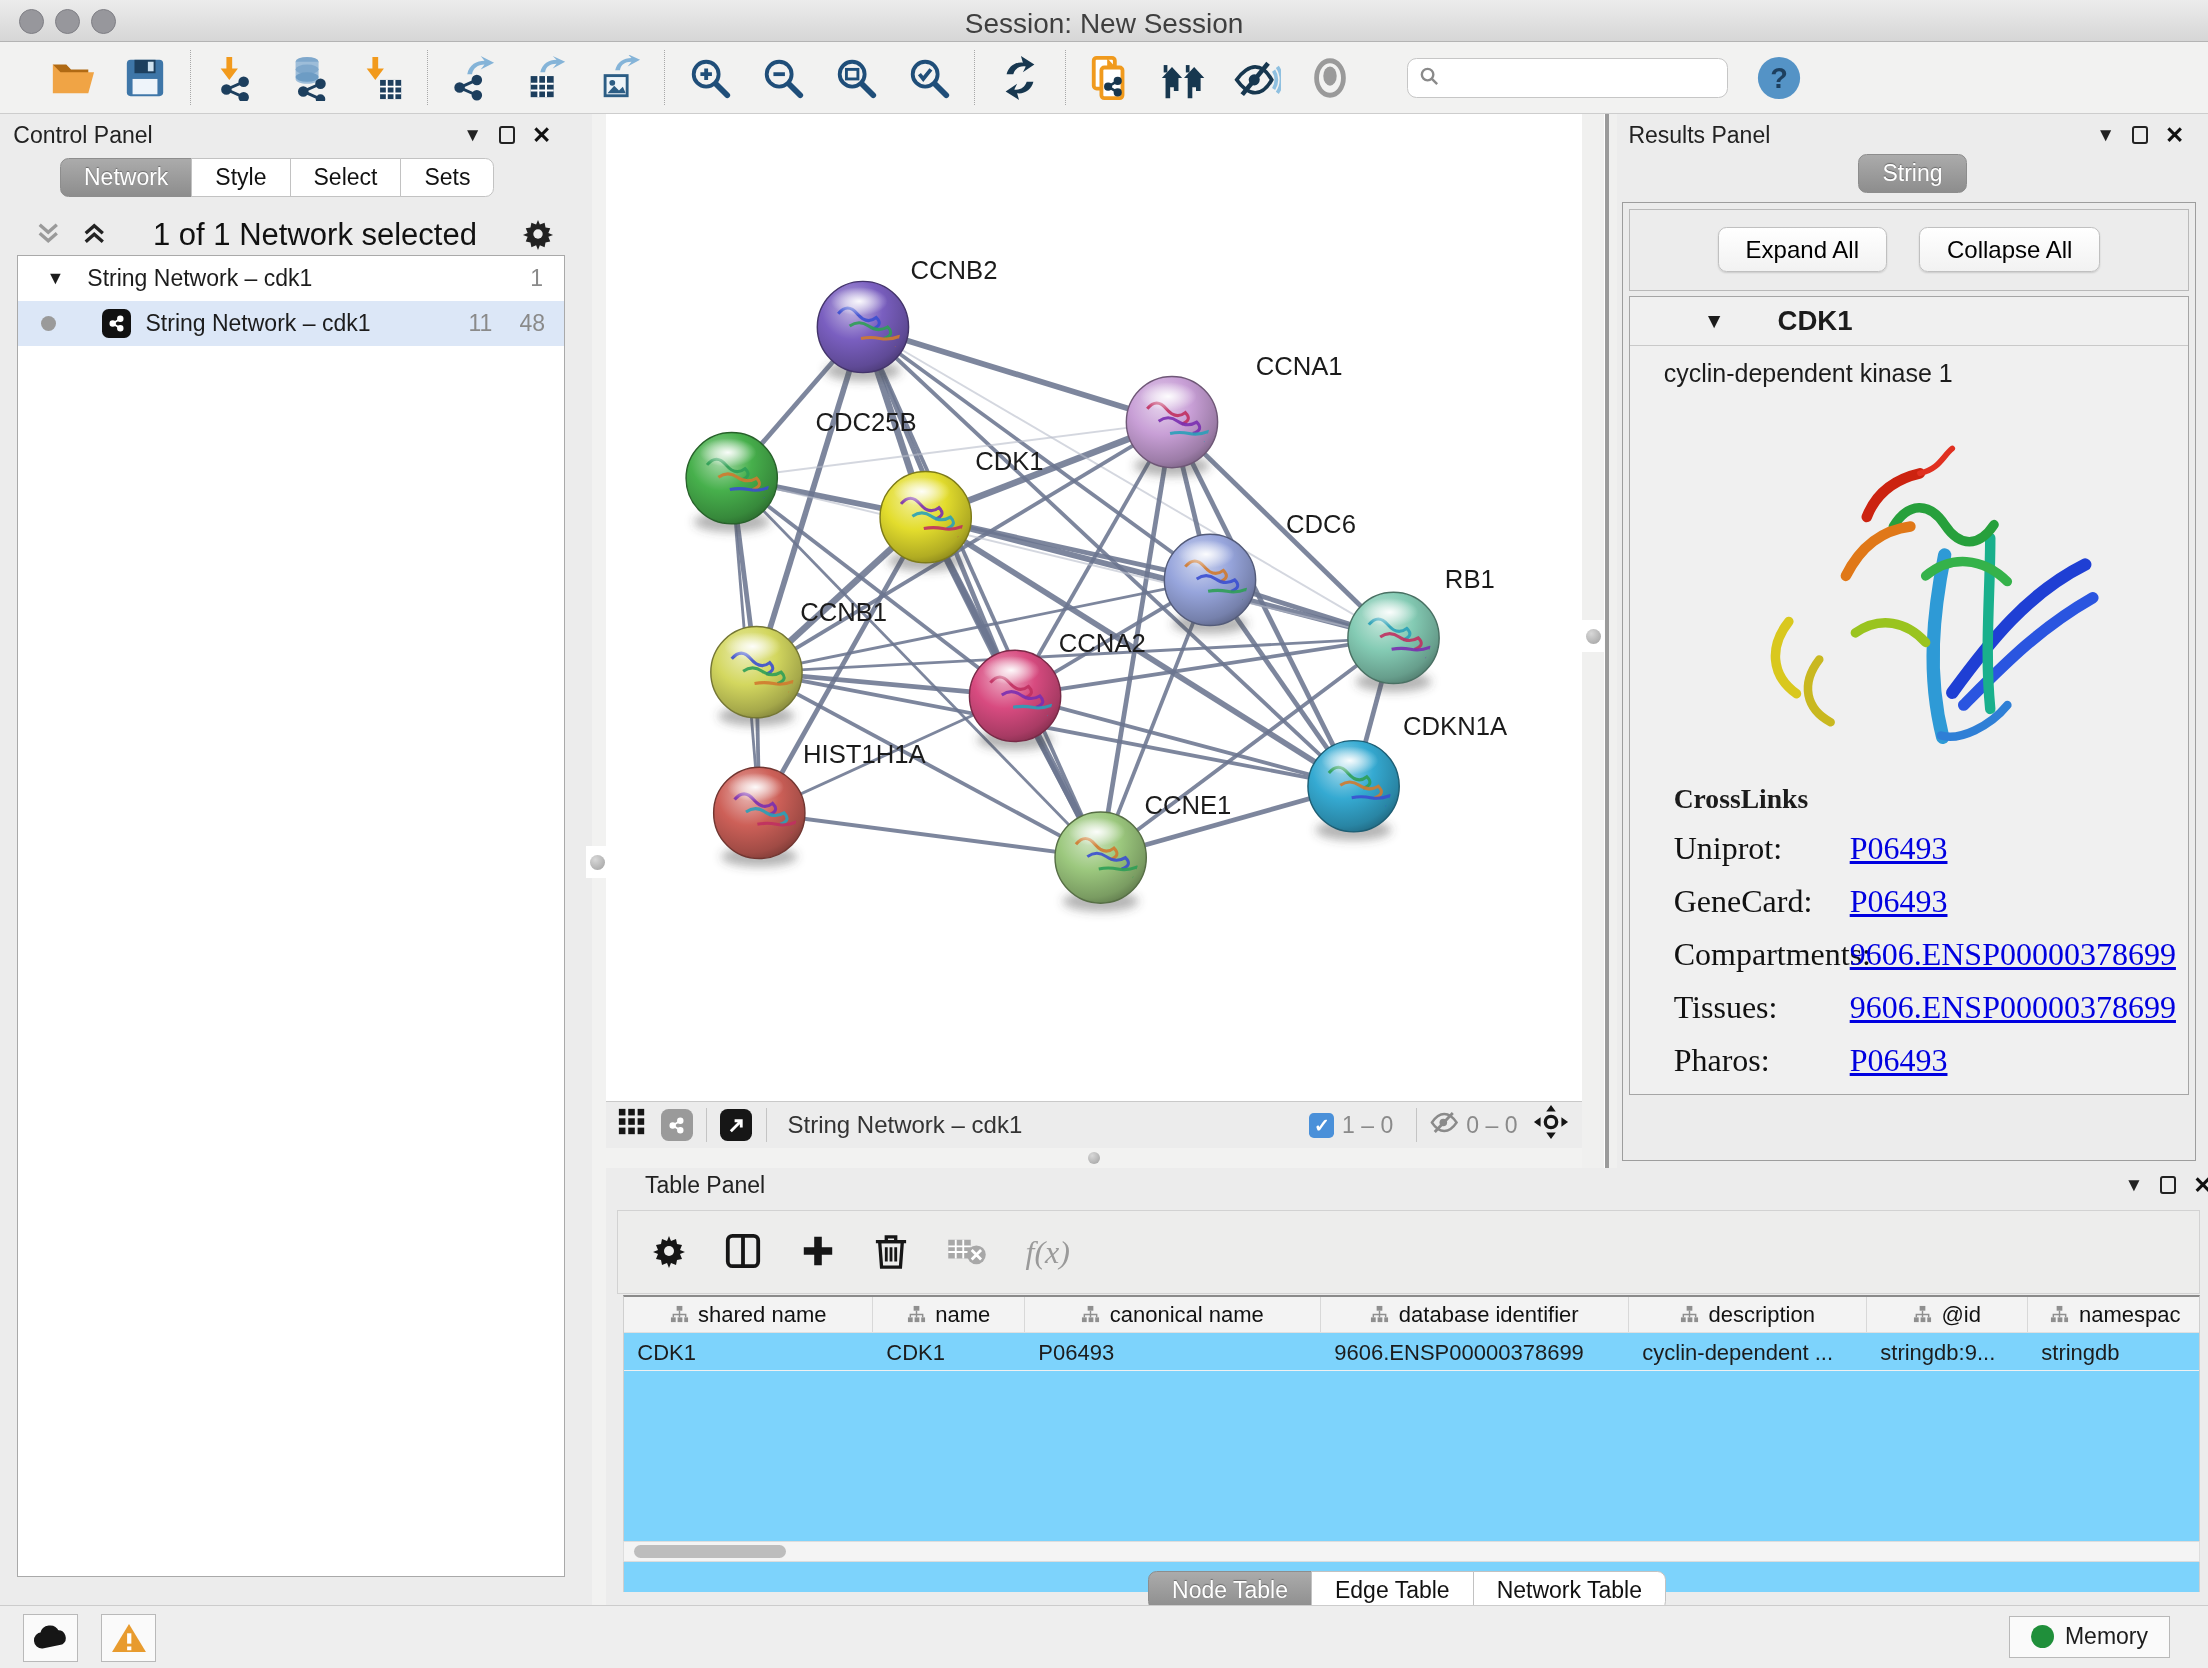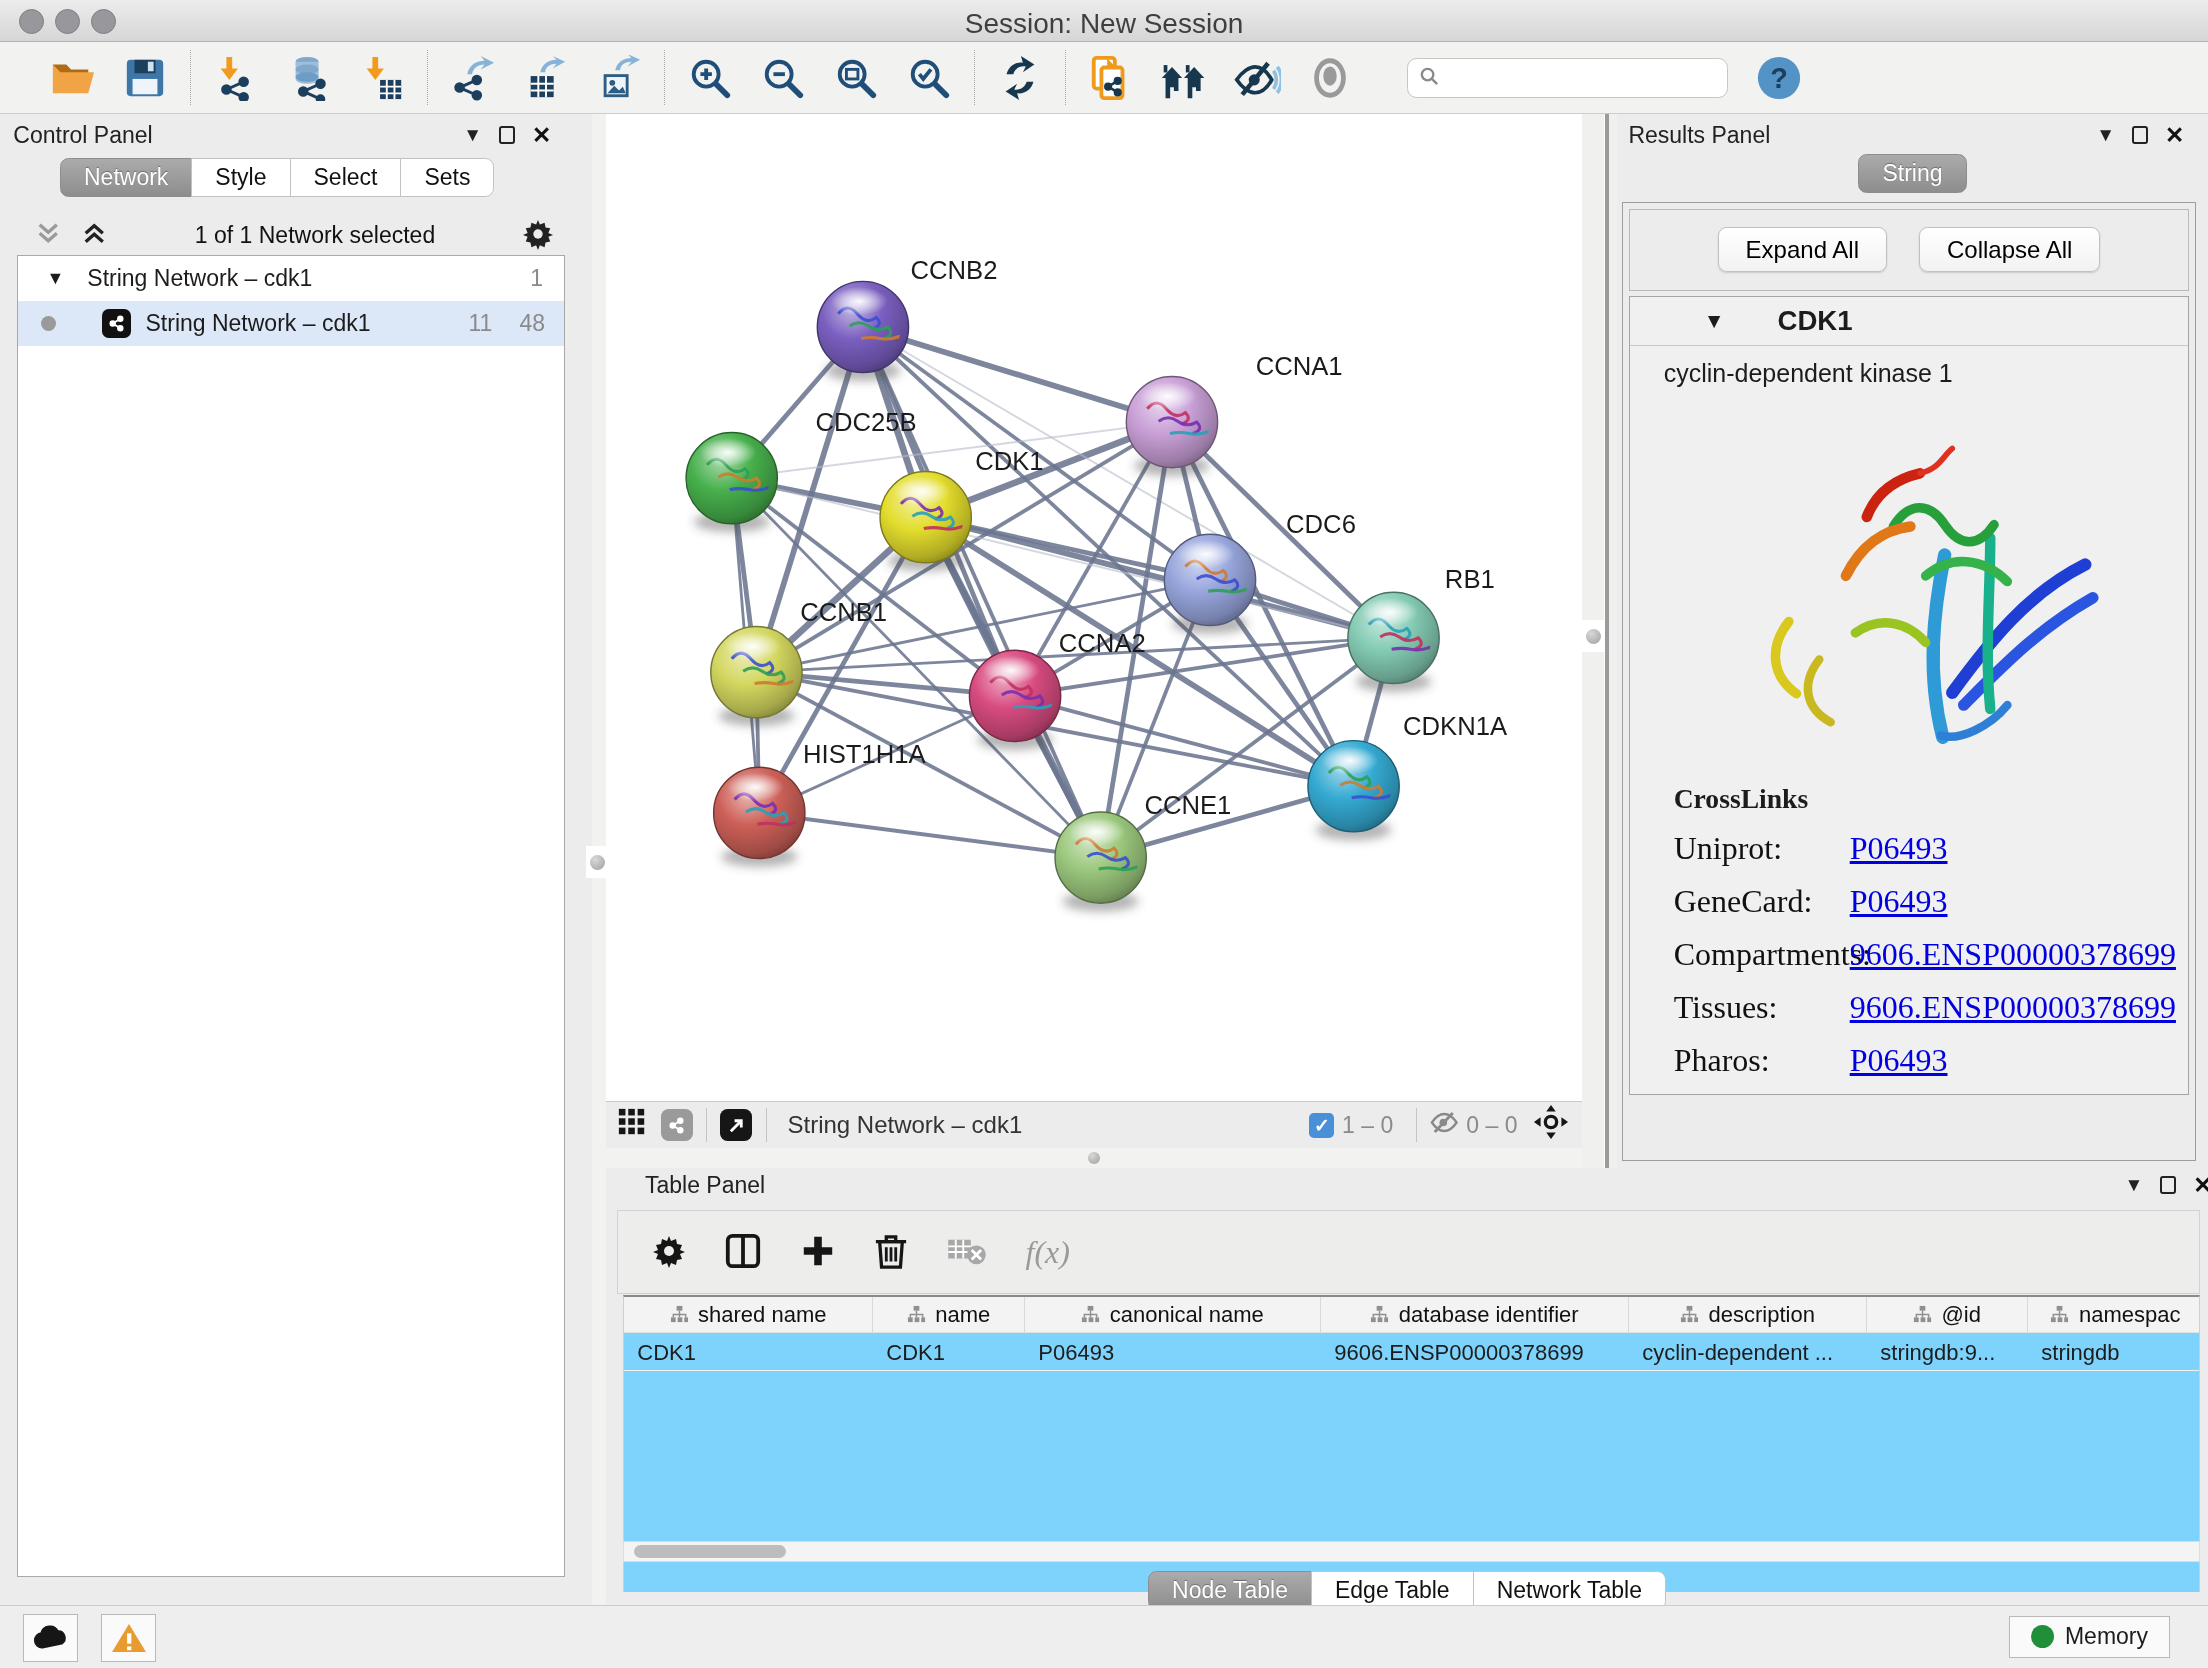--- a/index.html
+++ b/index.html
@@ -37,21 +37,21 @@
   .tabbtn.first { border-radius:8.6px 0 0 8.6px; }
   .tabbtn.last  { border-radius:0 8.6px 8.6px 0; }
   .tabbtn.only  { border-radius:8.6px; }
   .tabbtn.active { background:linear-gradient(#ababab,#8d8d8d); color:#fff; border-color:#8d8d8d;
     text-shadow:0 -1px 1px rgba(0,0,0,.35); }
 
   
   .control-panel { position:absolute; left:0; top:114px; width:592px; height:1491px; background:#ececec; }
   .cp-tabs { position:absolute; left:61px; top:44px; display:flex; }
   .cp-selrow { position:absolute; left:0; top:99px; width:592px; height:44px; display:flex; align-items:center; }
-  .cp-selrow .status { flex:1; text-align:center; font-size:23px; color:#111; }
+  .cp-selrow .status { flex:1; text-align:center; font-size:31px; color:#111; }
   .cp-tree { position:absolute; left:17px; top:141px; width:548px; height:1322px; background:#fff; border:1px solid #a9a9a9; }
   .tree-row { display:flex; align-items:center; height:45px; font-size:23px; }
   .tree-row.selected { background:#dce7f7; }
   .tree-count { color:#8a8a8a; }
   .share-badge { width:28.5px; height:28.5px; background:#111; border-radius:6.7px; display:flex; align-items:center; justify-content:center; }
 
   
   .vsplit-left { position:absolute; left:592px; top:114px; width:14.3px; height:1491px; background:#f2f2f1; }
   .vsplit-right { position:absolute; left:1582px; top:114px; width:35px; height:1054px; background:#f0f0ef; }
   .vsplit-right .bar { position:absolute; right:7.6px; top:0; width:5.7px; height:100%; background:#9b9b9b; border-left:1px solid #fff; }

